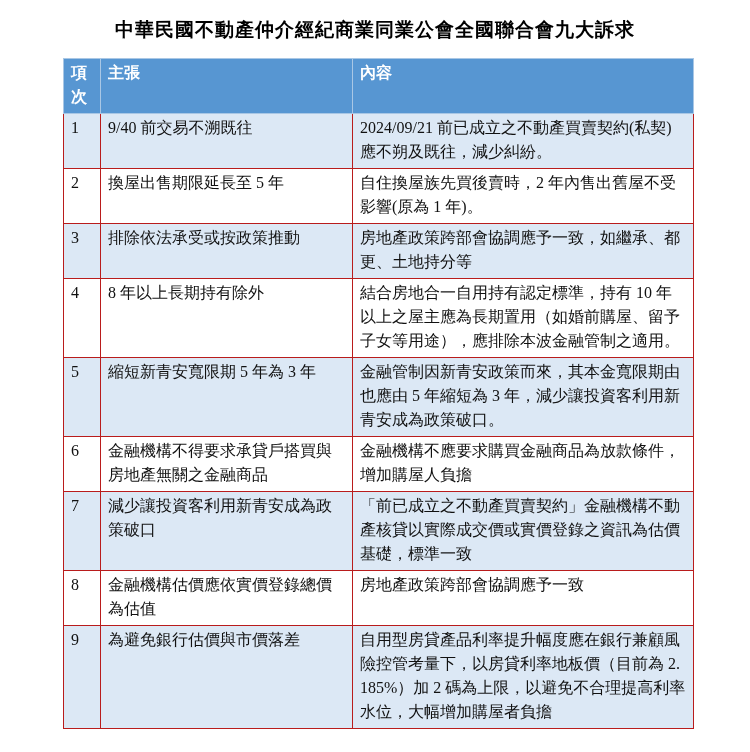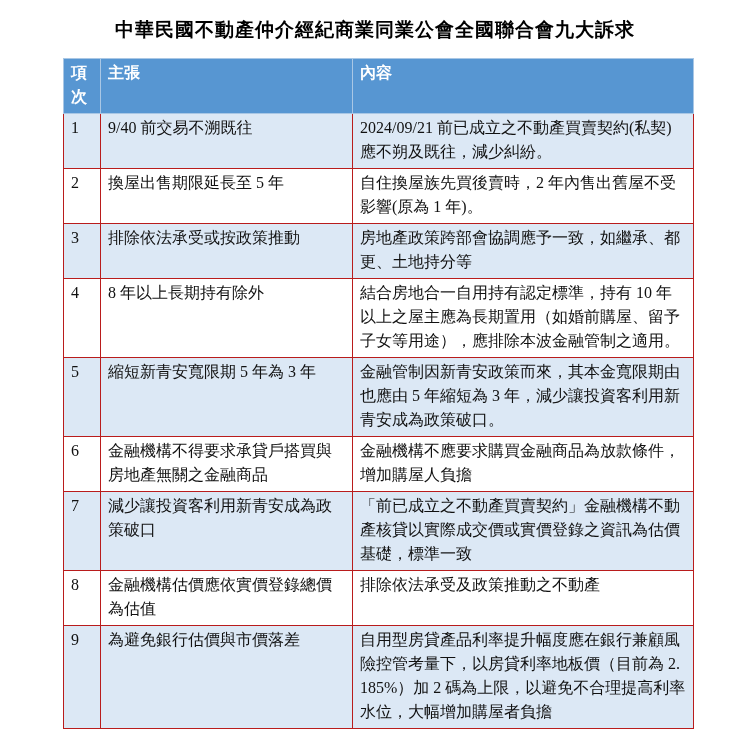--- a/index.html
+++ b/index.html
@@ -109,21 +109,21 @@
         <td>金融機構不應要求購買金融商品為放款條件，增加購屋人負擔</td>
       </tr>
       <tr>
         <td class="no-cell">7</td>
         <td>減少讓投資客利用新青安成為政策破口</td>
         <td>「前已成立之不動產買賣契約」金融機構不動產核貸以實際成交價或實價登錄之資訊為估價基礎，標準一致</td>
       </tr>
       <tr>
         <td class="no-cell">8</td>
         <td>金融機構估價應依實價登錄總價為估值</td>
-        <td>排除依法承受及政策推動之不動產</td>
+        <td>房地產政策跨部會協調應予一致</td>
       </tr>
       <tr>
         <td class="no-cell">9</td>
         <td>為避免銀行估價與市價落差</td>
         <td>自用型房貸產品利率提升幅度應在銀行兼顧風險控管考量下，以房貸利率地板價（目前為 2.185%）加 2 碼為上限，以避免不合理提高利率水位，大幅增加購屋者負擔</td>
       </tr>
     </tbody>
   </table>
 
 </div>

